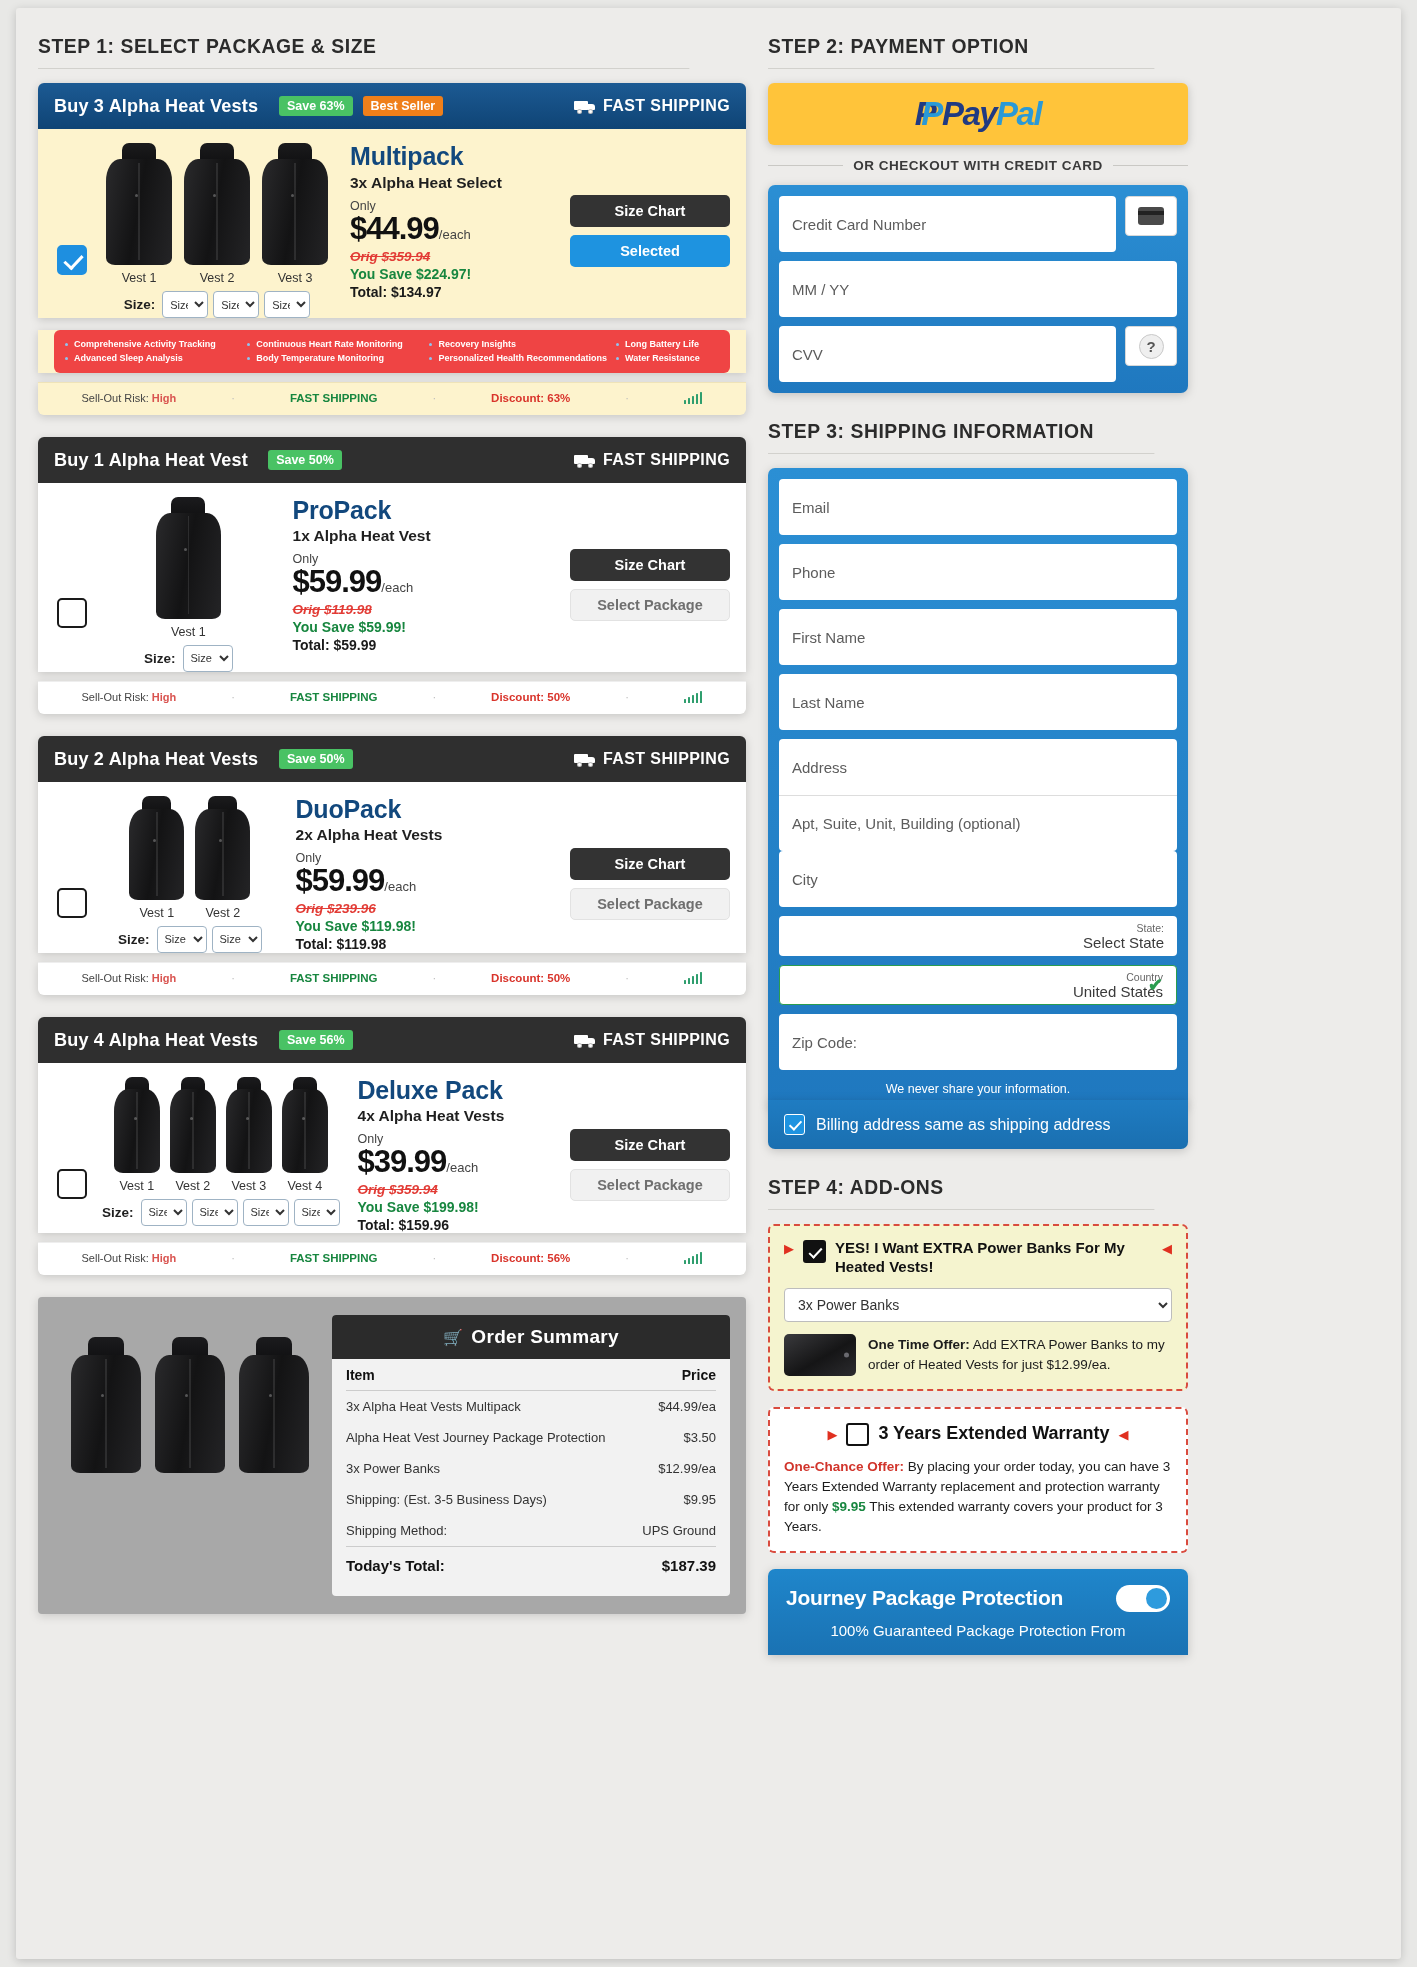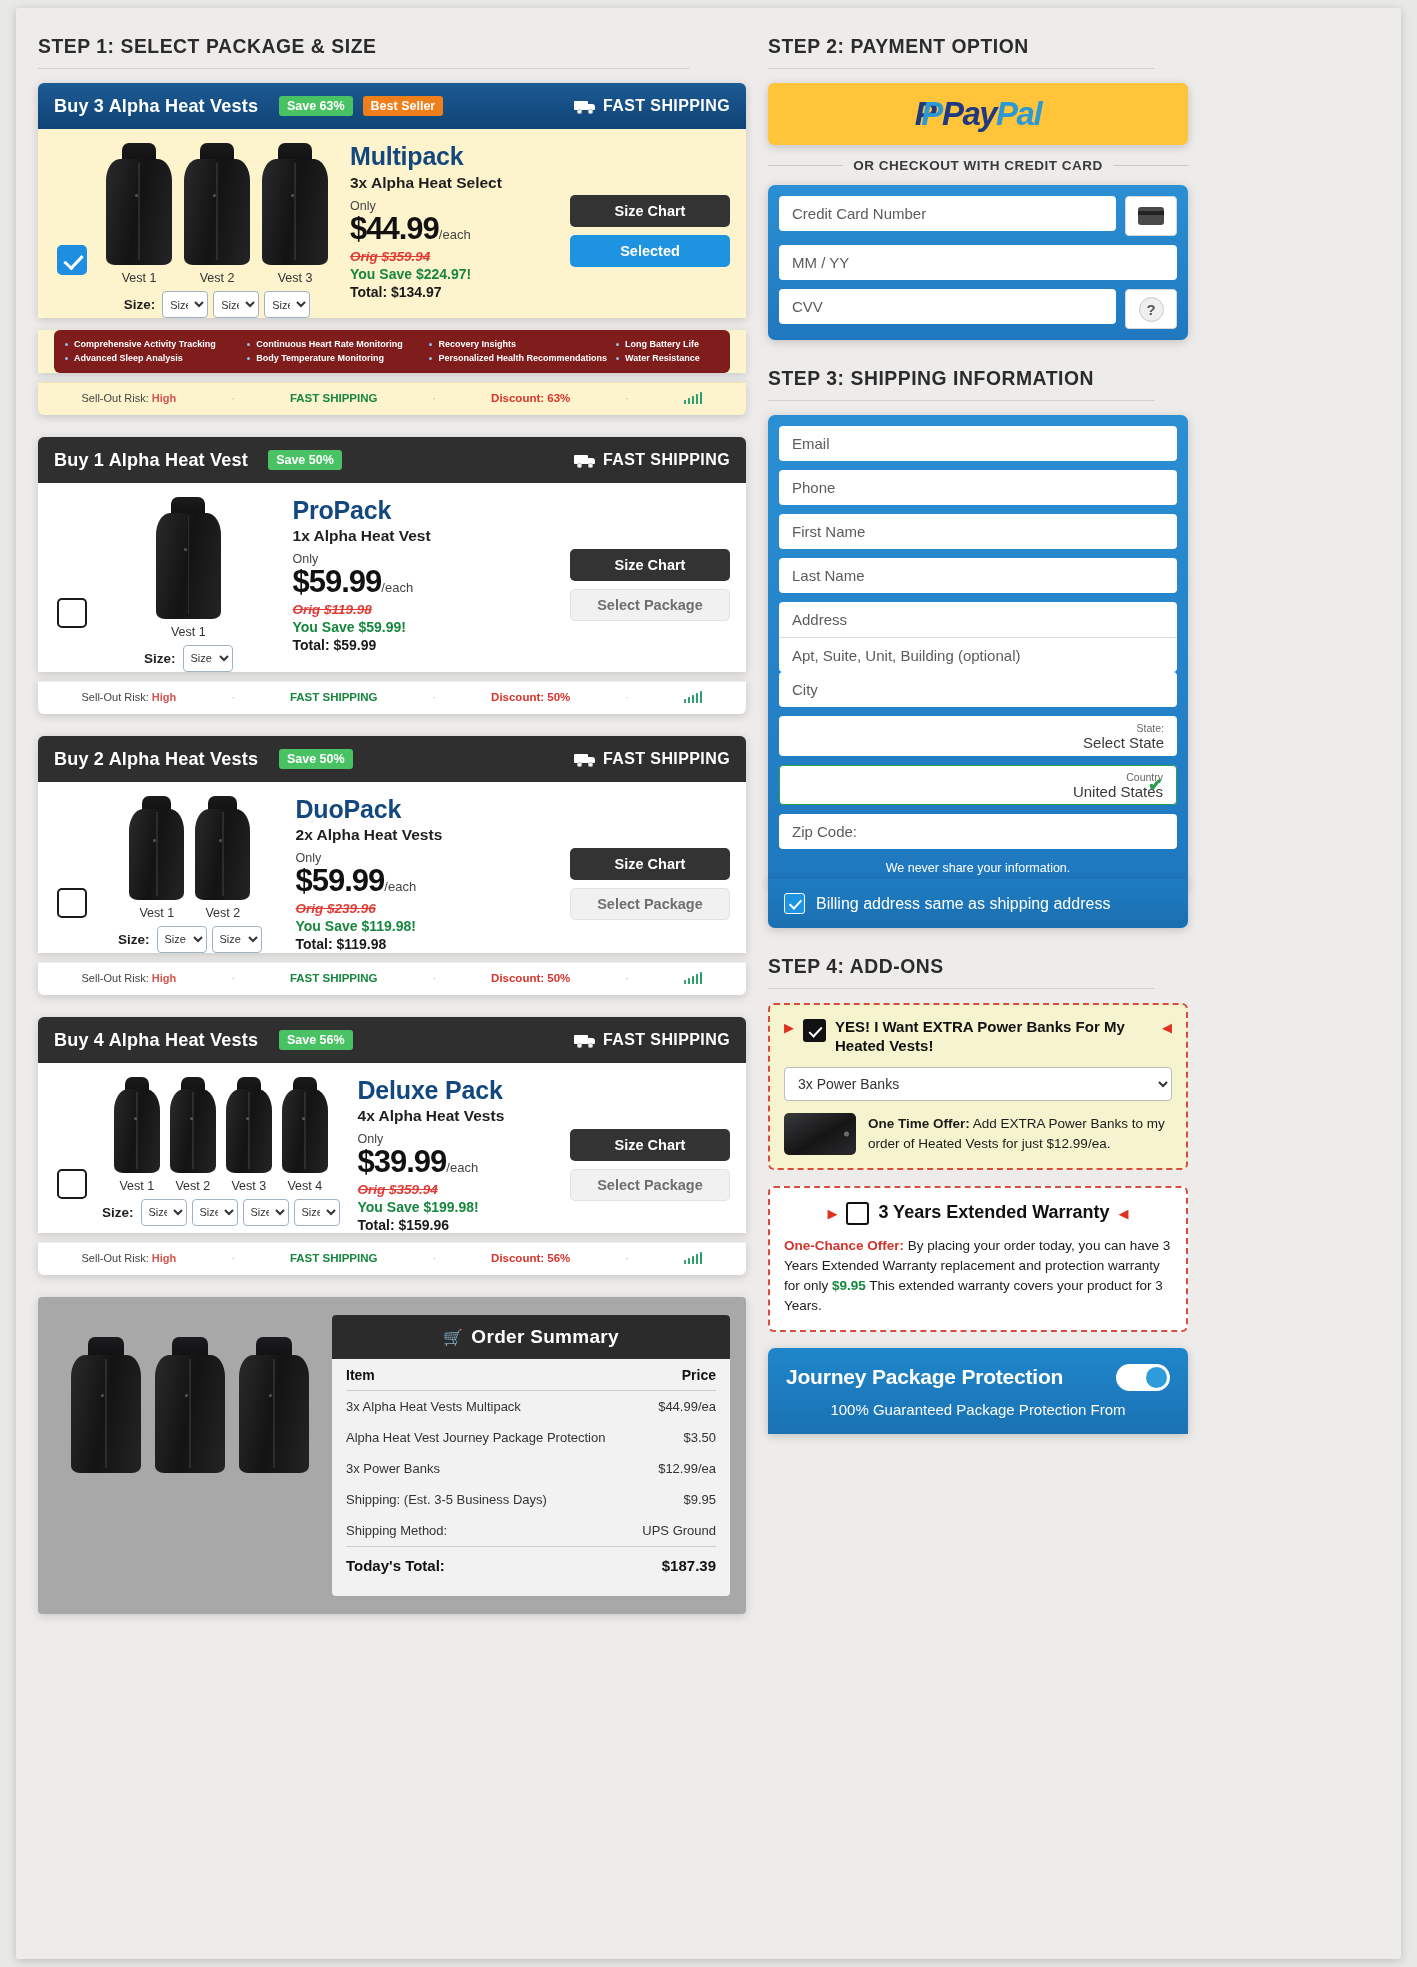--- a/index.html
+++ b/index.html
@@ -131,21 +131,21 @@
   .btn {
     height: 32px; border-radius: 5px; font-size: 14.5px; font-weight: 700;
     display: flex; align-items: center; justify-content: center; cursor: pointer;
     border: none; font-family: "Liberation Sans", sans-serif;
   }
   .btn.dark { background: #333; color: #fff; }
   .btn.blue { background: #1e93e0; color: #fff; }
   .btn.ghost { background: #f1f1f1; color: #6f6f6f; border: 1px solid #e2e2e2; }
 
   .feat-strip {
-    margin: 12px 16px 0 16px; background: #7f1d1d; border-radius: 6px;
+    margin: 12px 16px 0 16px; background: #ef4444; border-radius: 6px;
     padding: 7px 10px; display: flex; gap: 8px;
   }
   .feat-col { flex: 1; }
   .feat-li {
     font-size: 9px; color: #fff; line-height: 1.6; position: relative; padding-left: 10px;
     font-weight: 700; white-space: nowrap; overflow: hidden;
   }
   .feat-li::before {
     content: ""; position: absolute; left: 1px; top: 6px;
     width: 3px; height: 3px; border-radius: 50%; background: #8fc3ef;
@@ -215,21 +215,21 @@
     font-size: 13.5px; font-weight: 700; color: #3a3a3a; letter-spacing: .5px;
     white-space: nowrap;
   }
 
   .blue-panel {
     background: linear-gradient(180deg,#2b8fd4 0%,#1f78bf 100%);
     border-radius: 7px; padding: 11px; display: flex; flex-direction: column; gap: 9px;
     filter: drop-shadow(0 2px 5px rgba(0,0,0,.18));
   }
   .fld {
-    background: #fff; border-radius: 4px; height: 35px;
+    background: #fff; border-radius: 4px; height: 56px;
     display: flex; align-items: center; padding: 0 13px;
     font-size: 15px; color: #5c5c5c; cursor: text;
   }
   .fld-row { display: flex; gap: 9px; }
   .fld-row .fld { flex: 1; }
   .ico-box {
     width: 52px; height: 40px; background: #fff; border-radius: 4px;
     display: flex; align-items: center; justify-content: center;
     border: 1px solid #d8d8d8; cursor: pointer; flex: none;
   }

